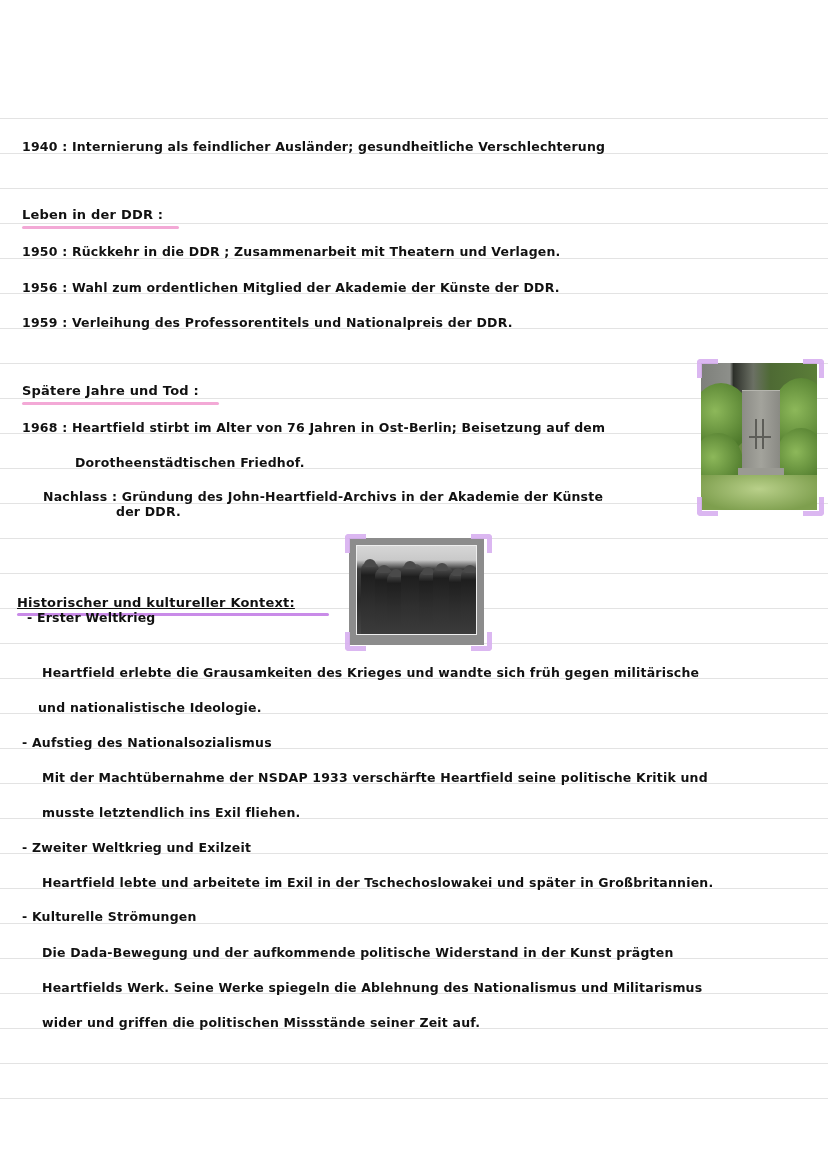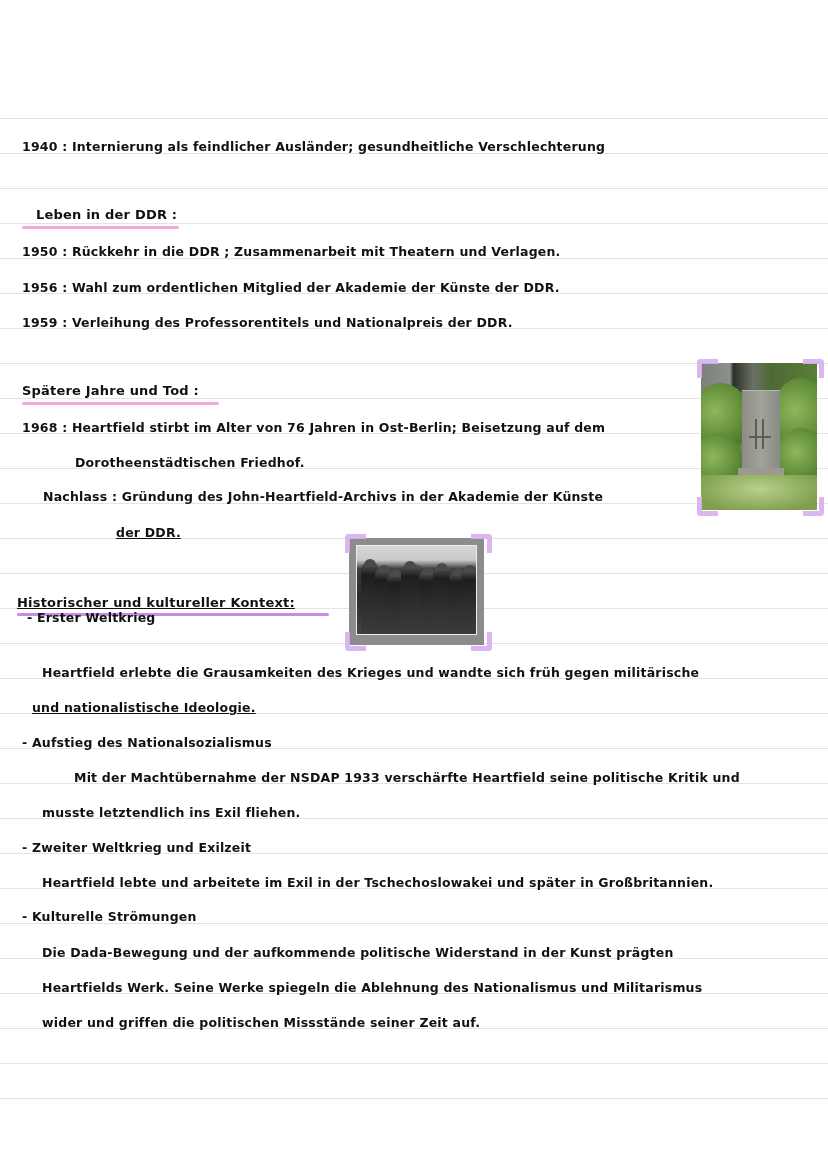--- a/index.html
+++ b/index.html
@@ -124,32 +124,32 @@
   <div class="rule" style="top:923px"></div>
   <div class="rule" style="top:958px"></div>
   <div class="rule" style="top:993px"></div>
   <div class="rule" style="top:1028px"></div>
   <div class="rule" style="top:1063px"></div>
   <div class="rule" style="top:1098px"></div>
 </div>
 
 <div class="txt" style="left:22px; top:139px;">1940 : Internierung als feindlicher Ausländer; gesundheitliche Verschlechterung</div>
 
-<div class="txt heading" style="left:36px; top:207px;text-align:center;">Leben in der DDR :</div>
+<div class="txt heading" style="left:22px; top:207px;text-align:center;">Leben in der DDR :</div>
 <div class="ul" style="left:22px; top:226px; width:157px; background:#f3a9d6;"></div>
 <div class="txt" style="left:22px; top:244px;">1950 : Rückkehr in die DDR ; Zusammenarbeit mit Theatern und Verlagen.</div>
 <div class="txt" style="left:22px; top:280px;">1956 : Wahl zum ordentlichen Mitglied der Akademie der Künste der DDR.</div>
 <div class="txt" style="left:22px; top:315px;">1959 : Verleihung des Professorentitels und Nationalpreis der DDR.</div>
 
 <div class="txt heading" style="left:22px; top:383px;text-align:center;">Spätere Jahre und Tod :</div>
 <div class="ul" style="left:22px; top:402px; width:197px; background:#f3a9d6;"></div>
 <div class="txt" style="left:22px; top:420px;">1968 : Heartfield stirbt im Alter von 76 Jahren in Ost-Berlin; Beisetzung auf dem</div>
 <div class="txt" style="left:75px; top:455px;">Dorotheenstädtischen Friedhof.</div>
 <div class="txt" style="left:22px; top:489px;margin-left:21px;">Nachlass : Gründung des John-Heartfield-Archivs in der Akademie der Künste</div>
-<div class="txt" style="left:116px; top:525px;text-decoration:underline;">der DDR.</div>
+<div class="txt" style="left:116px; top:504px;">der DDR.</div>
 
 <div class="photo grave">
   <div class="wall"></div>
   <div class="bush" style="left:-10px; top:20px; width:60px; height:70px;"></div>
   <div class="bush" style="left:70px; top:15px; width:60px; height:80px;"></div>
   <div class="bush" style="left:-8px; top:70px; width:50px; height:60px;"></div>
   <div class="bush" style="left:75px; top:65px; width:50px; height:60px;"></div>
   <div class="stone"></div>
   <div class="mark1"></div>
     <div class="mark2"></div>
@@ -178,26 +178,26 @@
 <div class="corner c-tr" style="left:471px; top:534px;"></div>
 <div class="corner c-bl" style="left:345px; top:632px;"></div>
 <div class="corner c-br" style="left:471px; top:632px;"></div>
 
 <div class="txt heading" style="left:17px; top:595px;text-decoration:underline;">Historischer und kultureller Kontext:</div>
 <div class="ul" style="left:17px; top:613px; width:312px; background:#c98be8;"></div>
 
 <div>
   <div class="txt" style="left:27px; top:610px;">- Erster Weltkrieg</div>
   <div class="txt" style="left:42px; top:665px;">Heartfield erlebte die Grausamkeiten des  Krieges und wandte sich früh gegen militärische</div>
-  <div class="txt" style="left:32px; top:700px;text-decoration:underline;">und nationalistische Ideologie.</div>
+  <div class="txt" style="left:38px; top:700px;">und nationalistische Ideologie.</div>
 </div>
 
 <div>
   <div class="txt" style="left:22px; top:735px;">- Aufstieg des Nationalsozialismus</div>
-  <div class="txt" style="left:42px; top:770px;margin-left:32px;">Mit der Machtübernahme der NSDAP 1933 verschärfte  Heartfield seine politische Kritik und</div>
+  <div class="txt" style="left:42px; top:770px;">Mit der Machtübernahme der NSDAP 1933 verschärfte  Heartfield seine politische Kritik und</div>
   <div class="txt" style="left:42px; top:805px;">musste letztendlich ins Exil fliehen.</div>
 </div>
 
 <div>
   <div class="txt" style="left:22px; top:840px;">- Zweiter Weltkrieg und Exilzeit</div>
   <div class="txt" style="left:42px; top:875px;">Heartfield lebte und arbeitete im Exil in der Tschechoslowakei und später in Großbritannien.</div>
 </div>
 
 <div>
   <div class="txt" style="left:22px; top:909px;">- Kulturelle Strömungen</div>

